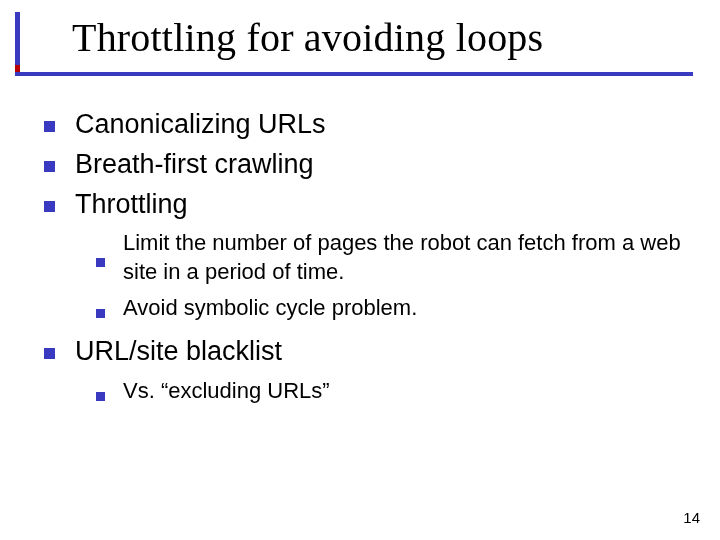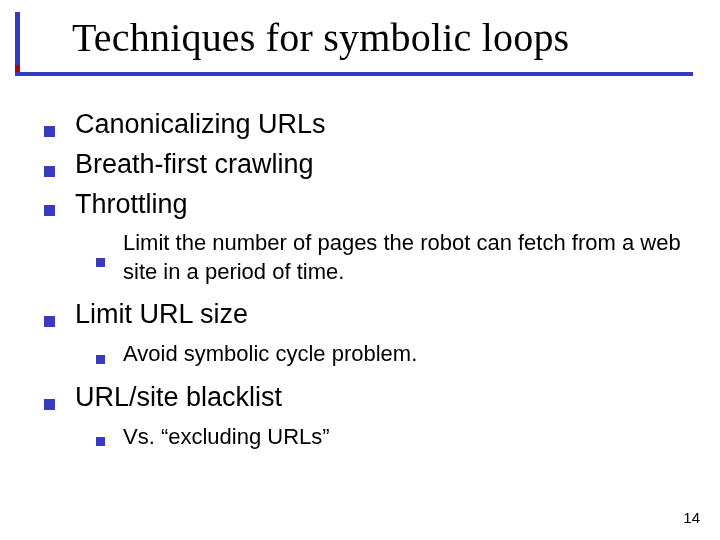--- a/index.html
+++ b/index.html
@@ -52,21 +52,21 @@
     white-space: nowrap;
   }
   .body {
     position: absolute;
     left: 44px;
     top: 108px;
     width: 640px;
   }
   .l1 {
     display: flex;
-    align-items: center;
+    align-items: flex-start;
     margin-bottom: 6px;
     font-size: 27px;
   }
   .l1 .bullet {
     display: inline-block;
     width: 11px;
     height: 11px;
     background: #3a3ac0;
     margin-top: 13px;
     margin-right: 20px;
@@ -103,45 +103,41 @@
 </style>
 </head>
 <body>
 
 <div class="slide">
 
   <div class="accent-vert"></div>
   <div class="accent-red"></div>
   <div class="accent-horiz"></div>
 
-  <div class="title">Techniques for symbolic loops</div>
+  <div class="title">Throttling for avoiding loops</div>
 
   <div class="body">
 
     <div class="l1">
       <span class="bullet"></span>
       <span class="txt">Canonicalizing URLs</span>
     </div>
     <div class="l1">
       <span class="bullet"></span>
       <span class="txt">Breath-first crawling</span>
     </div>
     <div class="l1">
       <span class="bullet"></span>
       <span class="txt">Throttling</span>
     </div>
     <div class="l2">
       <span class="bullet"></span>
       <span class="txt">Limit the number of pages the robot can fetch from a web site in a period of time.</span>
     </div>
 
-    <div class="l1 l1-gap">
-      <span class="bullet"></span>
-      <span class="txt">Limit URL size</span>
-    </div>
     <div class="l2">
       <span class="bullet"></span>
       <span class="txt">Avoid symbolic cycle problem.</span>
     </div>
 
     <div class="l1 l1-gap">
       <span class="bullet"></span>
       <span class="txt">URL/site blacklist</span>
     </div>
     <div class="l2">

